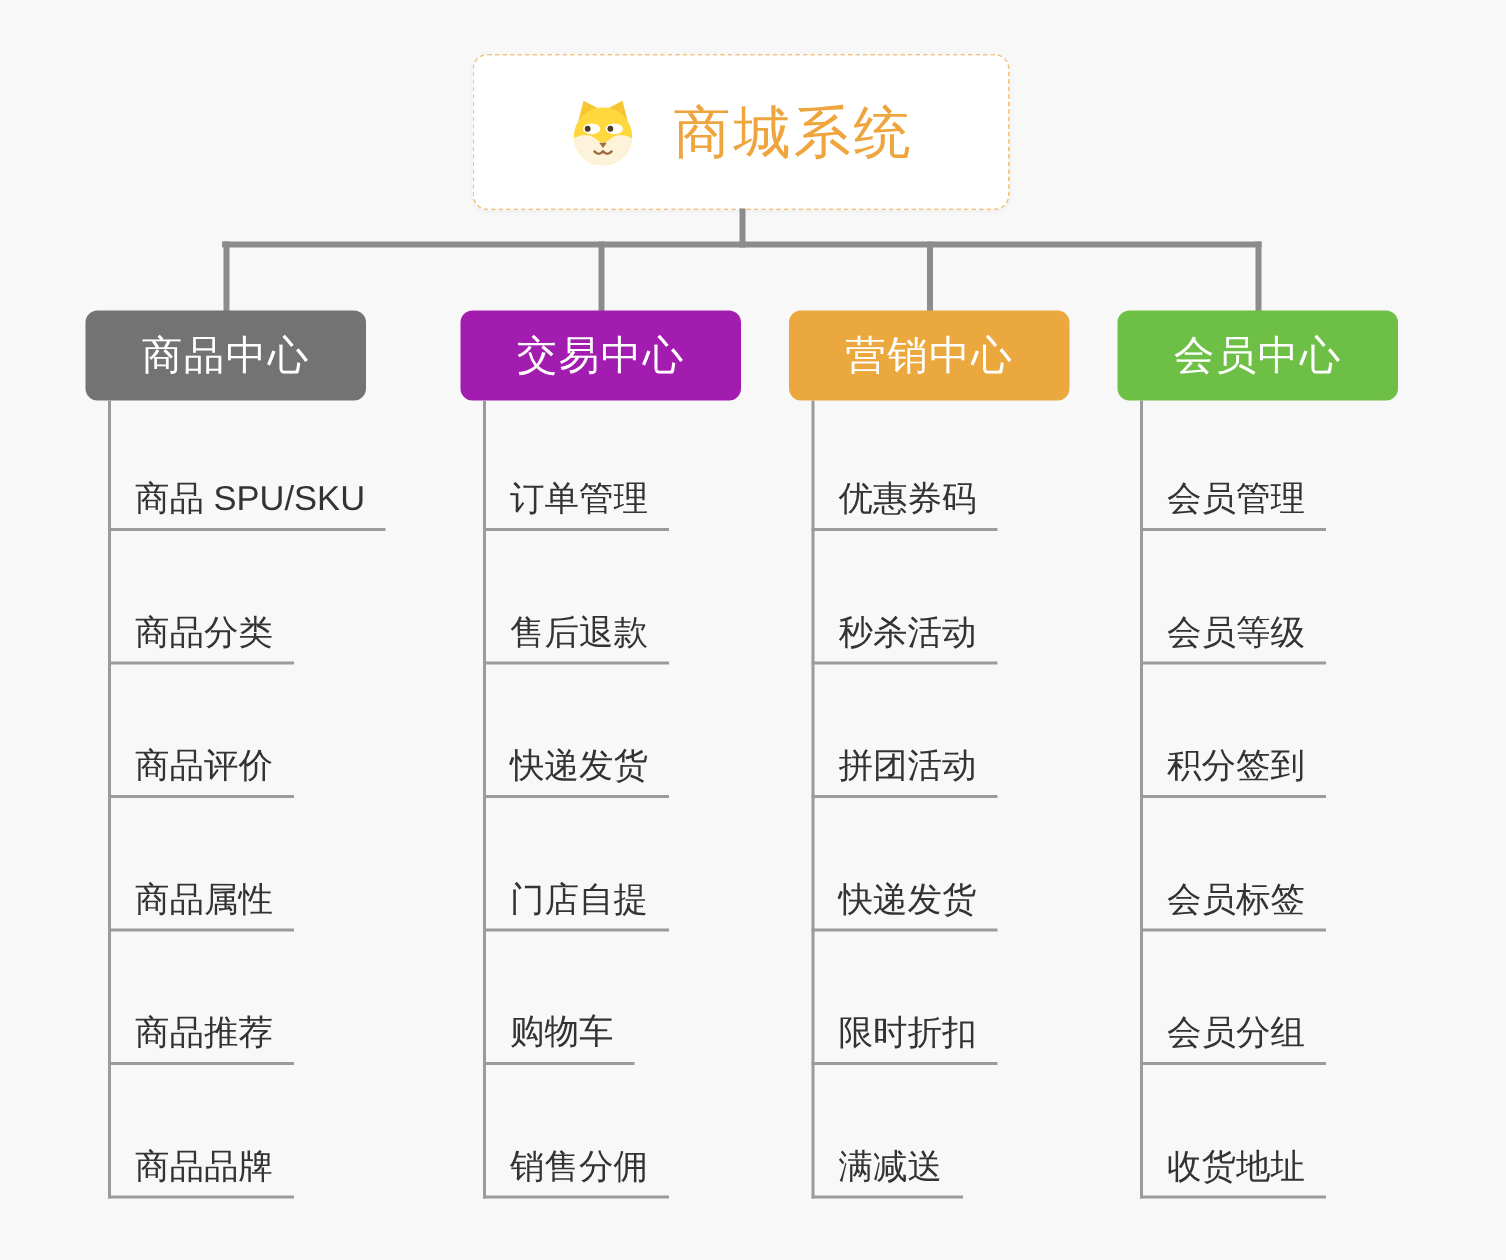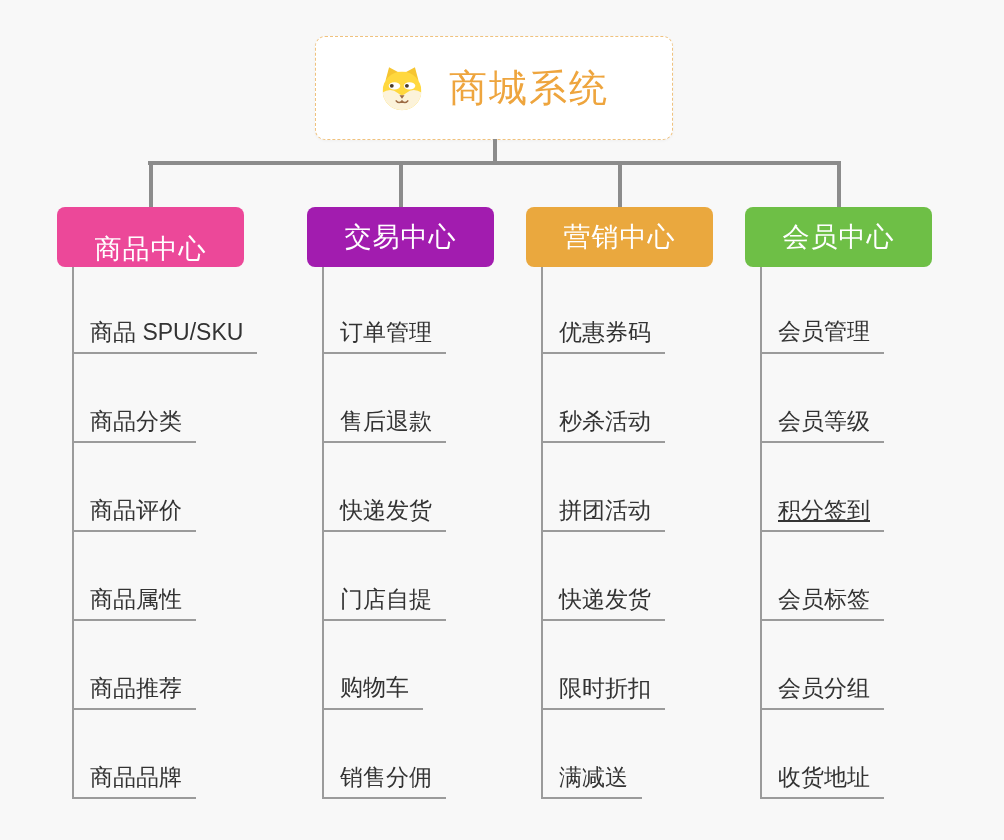--- a/index.html
+++ b/index.html
@@ -77,21 +77,21 @@
       <path d="M24,50 q4,4.5 8,0 q4,4.5 8,0" stroke="#9c6b44" stroke-width="2.2" fill="none" stroke-linecap="round"></path>
     </svg>
     <span class="root-title" style="color: rgb(238, 165, 62);">商城系统</span>
   </div>
 
   <div class="line stem"></div>
   <div class="line bar"></div>
 
   <div id="branches">
       <div class="line drop" style="left: 148.5px;"></div>
-      <div class="branch-box" style="left: 57px; background: #ec4899; align-items: flex-end;">
+      <div class="branch-box" style="left: 57px; background: #737373;">
         <span>商品中心</span>
       </div>
       <div class="spine" style="left: 72px;"></div>
       <div class="leaf" style="left: 72px; top: 318px;">商品 SPU/SKU</div>
       <div class="leaf" style="left: 72px; top: 407px;">商品分类</div>
       <div class="leaf" style="left: 72px; top: 496px;">商品评价</div>
       <div class="leaf" style="left: 72px; top: 585px;">商品属性</div>
       <div class="leaf" style="left: 72px; top: 674px; text-align: center;">商品推荐</div>
       <div class="leaf" style="left: 72px; top: 763px;">商品品牌</div>
       <div class="line drop" style="left: 398.5px;"></div>
@@ -114,21 +114,21 @@
       <div class="leaf" style="left: 541px; top: 407px;">秒杀活动</div>
       <div class="leaf" style="left: 541px; top: 496px;">拼团活动</div>
       <div class="leaf" style="left: 541px; top: 585px;">快递发货</div>
       <div class="leaf" style="left: 541px; top: 674px;">限时折扣</div>
       <div class="leaf" style="left: 541px; top: 763px;">满减送</div>
       <div class="line drop" style="left: 836.5px;"></div>
       <div class="branch-box" style="left: 745px; background: rgb(110, 191, 70);">
         <span>会员中心</span>
       </div>
       <div class="spine" style="left: 760px;"></div>
-      <div class="leaf" style="left: 760px; top: 318px; font-family: Liberation Serif, serif;">会员管理</div>
+      <div class="leaf" style="left: 760px; top: 318px;">会员管理</div>
       <div class="leaf" style="left: 760px; top: 407px;">会员等级</div>
-      <div class="leaf" style="left: 760px; top: 496px; text-decoration: underline;">积分签到</div>
+      <div class="leaf" style="left: 760px; top: 496px;">积分签到</div>
       <div class="leaf" style="left: 760px; top: 585px;">会员标签</div>
       <div class="leaf" style="left: 760px; top: 674px;">会员分组</div>
       <div class="leaf" style="left: 760px; top: 763px;">收货地址</div>
     </div>
 
 </div>
 
 </body></html>

